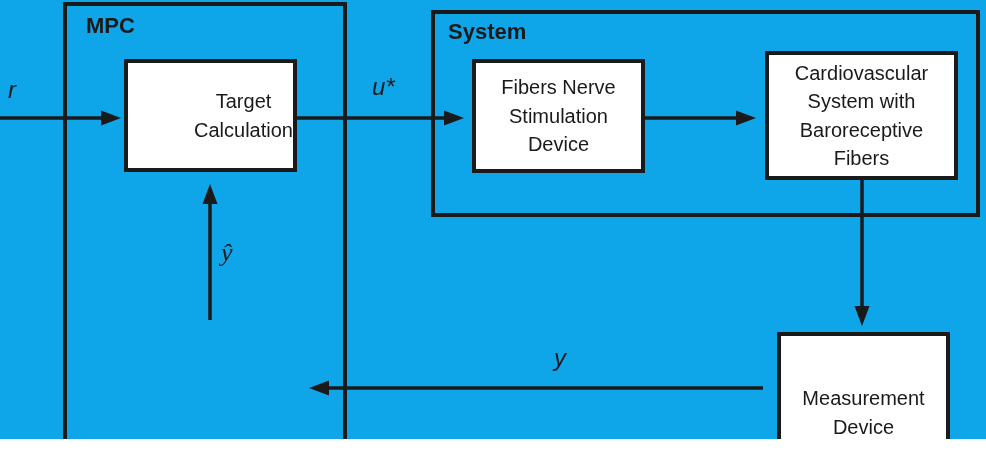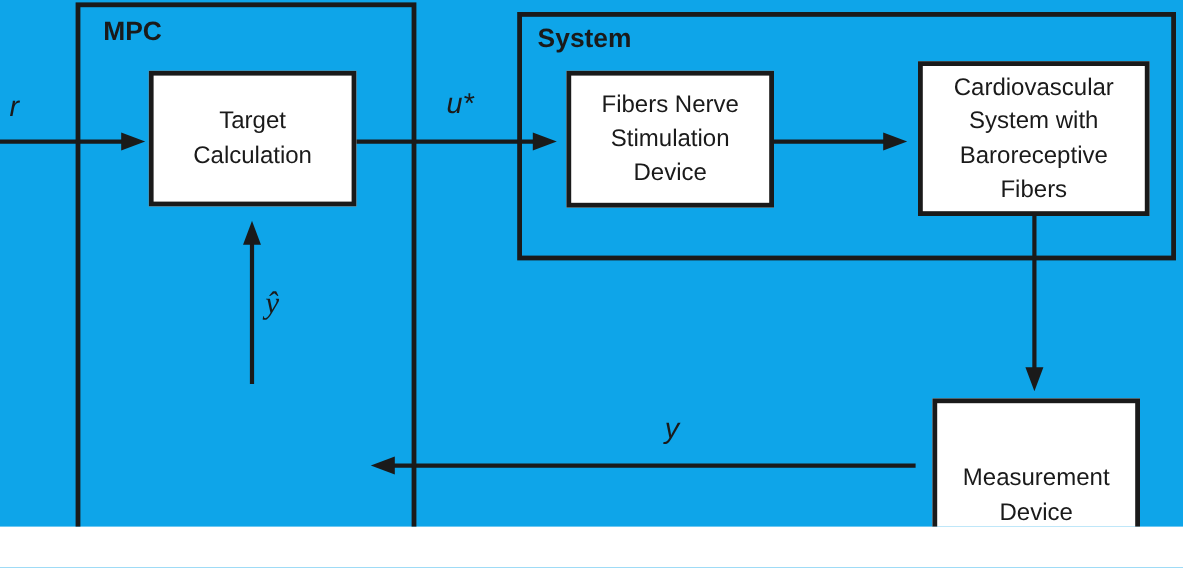--- a/index.html
+++ b/index.html
@@ -52,21 +52,21 @@
     white-space: nowrap;
   }
   .signal-serif {
     font-family: "Liberation Serif", serif;
     font-size: 26px;
   }
   #mpc-frame      { left: 63px;  top: 2px;   width: 284px; height: 466px; }
   #subject-frame  { left: 431px; top: 10px;  width: 549px; height: 207px; }
   #mpc-label      { left: 86px;  top: 13px; }
   #subject-label  { left: 448px; top: 19px; }
-  #target-calc    { left: 124px; top: 59px;  width: 173px; height: 113px; }
+  #target-calc    { left: 124px; top: 59px;  width: 173px; height: 113px; justify-content: flex-end; }
   #lstm           { left: 124px; top: 330px; width: 173px; height: 114px; }
   #vagus          { left: 472px; top: 59px;  width: 173px; height: 114px; }
   #cardio         { left: 765px; top: 51px;  width: 193px; height: 129px; }
   #measurement    { left: 777px; top: 332px; width: 173px; height: 113px; align-items: flex-end; }
   #label-r        { left: 8px;   top: 76px; }
   #label-u-star   { left: 372px; top: 73px; }
   #label-y-hat    { left: 221px; top: 238px; }
   #label-y        { left: 554px; top: 344px; }
   .wire-layer {
     position: absolute;

